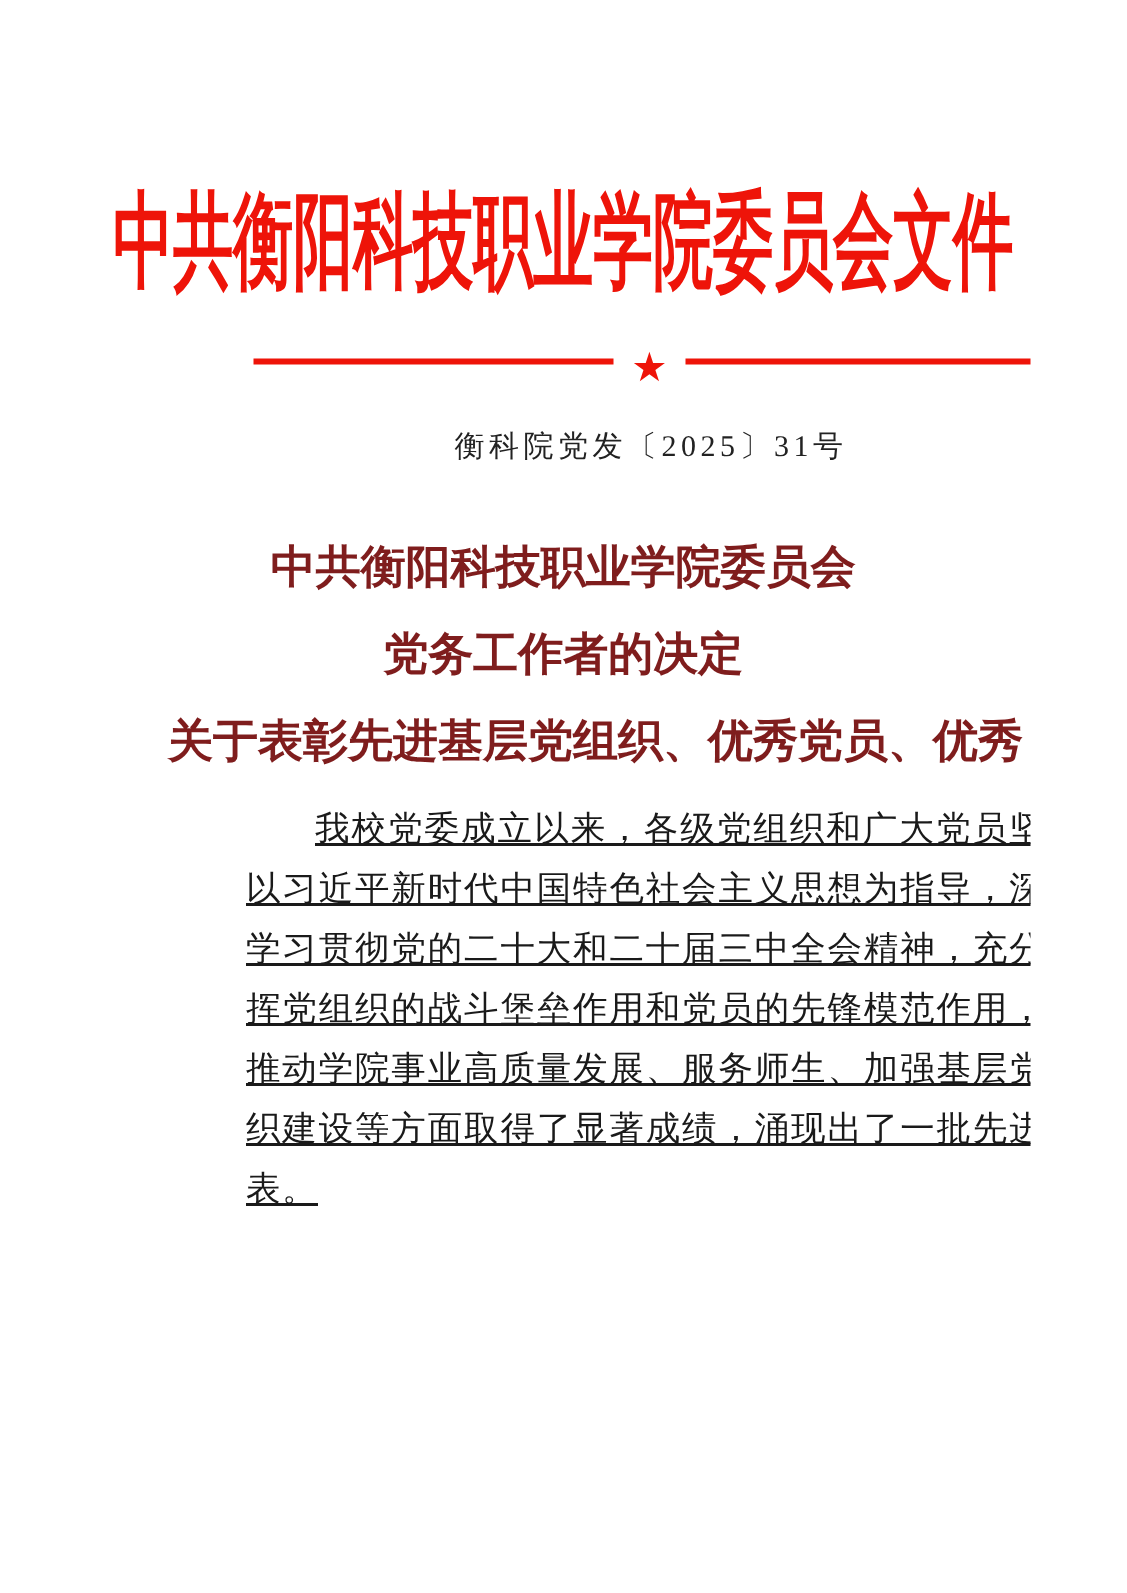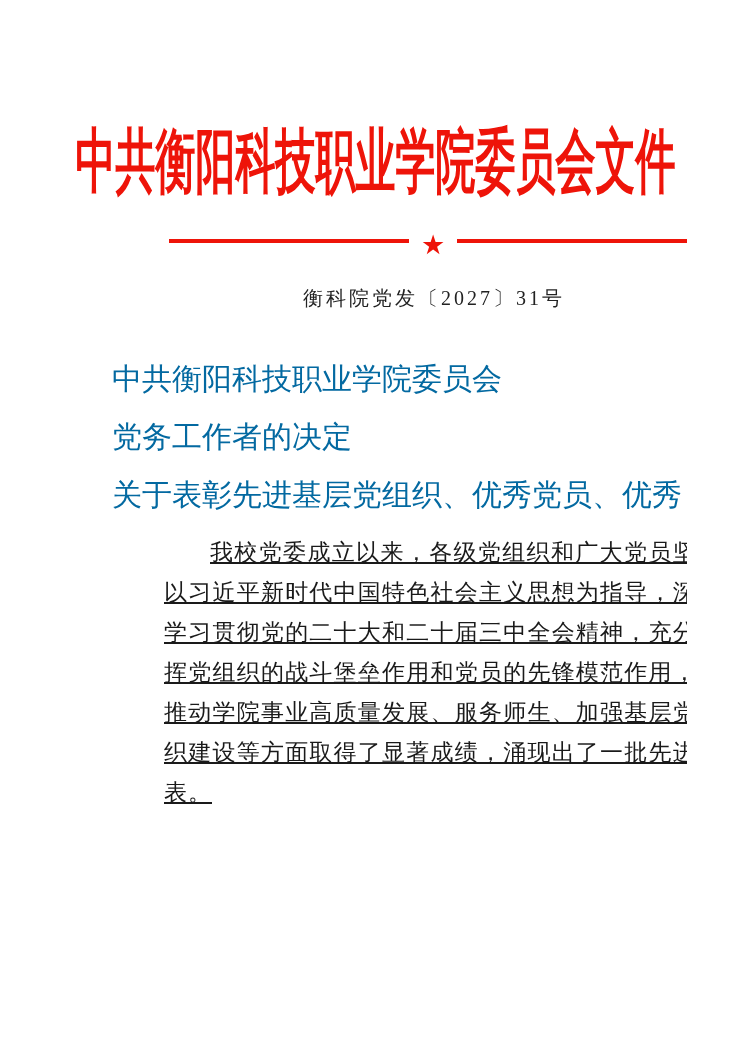--- a/index.html
+++ b/index.html
@@ -64,22 +64,23 @@
     color: #222222;
     white-space: nowrap;
   }
 
   
   .doc-title {
     position: absolute;
     top: 350px;
     left: 48px;
     right: 48px;
-    color: #0369a1;
-    font-weight: normal;
+    text-align: center;
+    color: #7f1d1d;
+    font-weight: bold;
   }
   .doc-title .title-line {
     font-size: 30px;
     line-height: 58px;
     letter-spacing: 0px;
     white-space: nowrap;
   }
 
   
   .doc-body {
@@ -102,21 +103,21 @@
 <body>
 
 <div class="page">
 
   <div class="header-title">中共衡阳科技职业学院委员会文件</div>
 
   <div class="divider-line left"></div>
   <div class="divider-star">★</div>
   <div class="divider-line right"></div>
 
-  <div class="doc-number">衡科院党发〔2027〕31号</div>
+  <div class="doc-number">衡科院党发〔2025〕31号</div>
 
   <div class="doc-title">
     <div class="title-line">中共衡阳科技职业学院委员会</div>
     <div class="title-line">党务工作者的决定</div>
     <div class="title-line">关于表彰先进基层党组织、优秀党员、优秀</div>
   </div>
 
   <div class="doc-body">
     <p>我校党委成立以来，各级党组织和广大党员坚持以习近平新时代中国特色社会主义思想为指导，深入学习贯彻党的二十大和二十届三中全会精神，充分发挥党组织的战斗堡垒作用和党员的先锋模范作用，在推动学院事业高质量发展、服务师生、加强基层党组织建设等方面取得了显著成绩，涌现出了一批先进代表。</p>
   </div>

